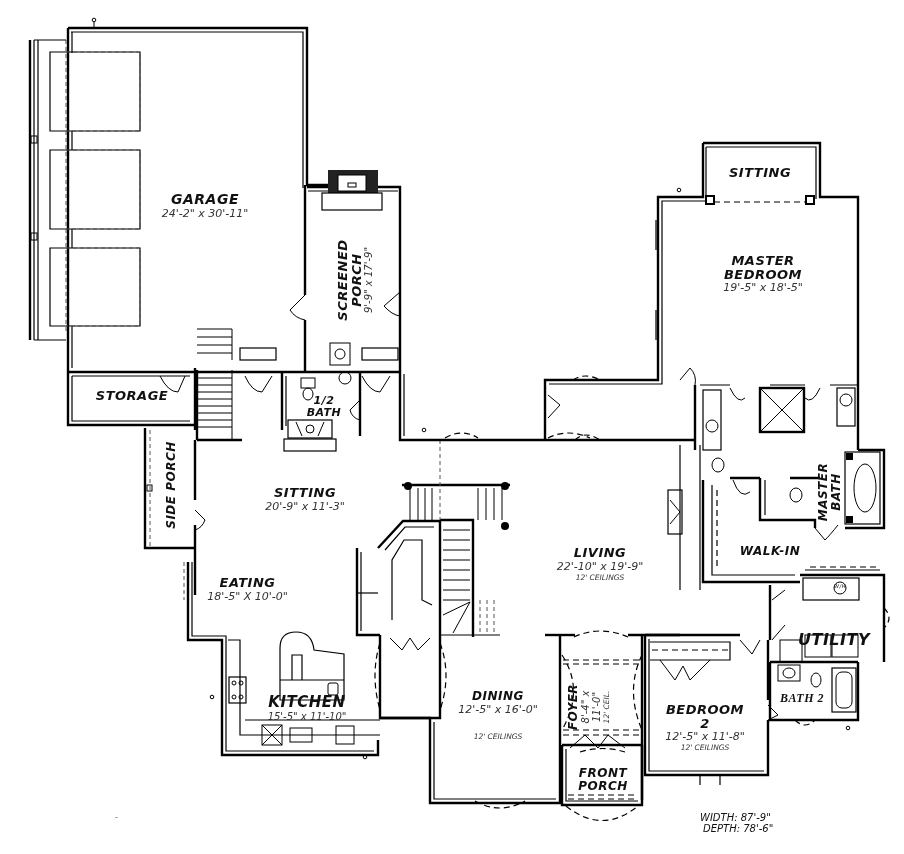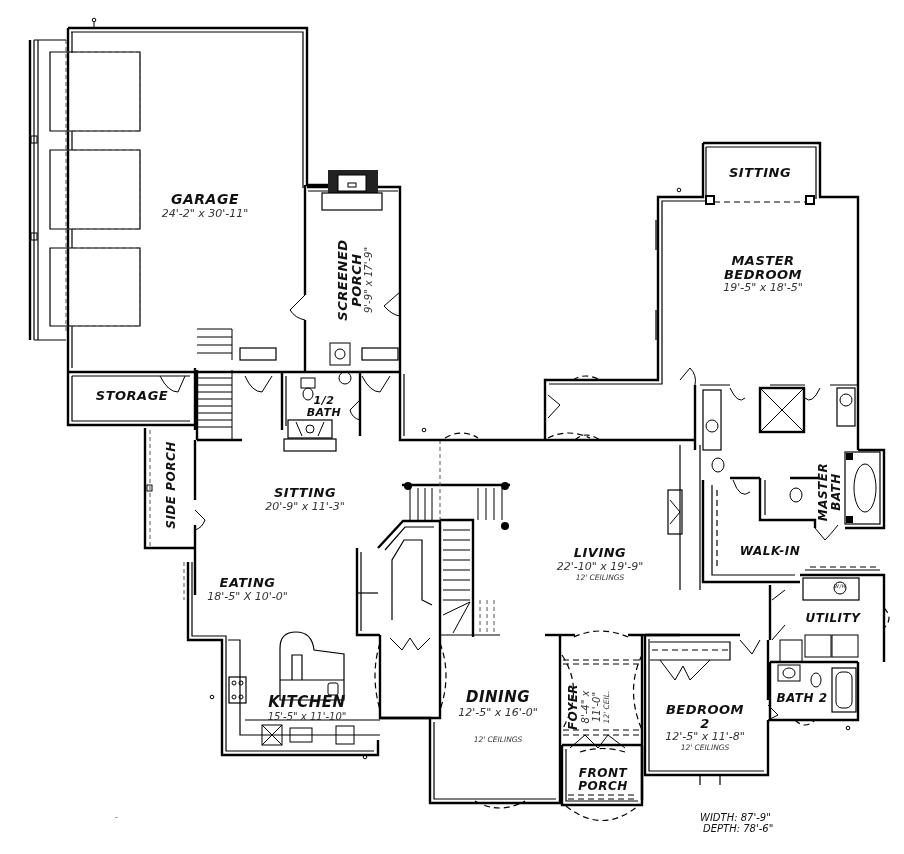--- a/index.html
+++ b/index.html
@@ -326,50 +326,50 @@
 <div class="room" style="left:730px; top:545px; width:80px;">
   <div class="lbl" style="position:static; font-size:12px;">WALK-IN</div>
 </div>
 
 <div class="room" style="left:190px; top:576px; width:115px;">
   <div class="lbl" style="position:static; font-size:13px;">EATING</div>
   <div class="dim" style="position:static;">18'-5" X 10'-0"</div>
 </div>
 
 <div class="room" style="left:798px; top:612px; width:70px;">
-  <div class="lbl" style="position:static; font-size:12px;">UTILITY</div>
+  <div class="lbl" style="position:static; font-size:16px;margin-top:20px;">UTILITY</div>
 </div>
 
 <div class="room" style="left:262px; top:695px; width:90px;">
   <div class="lbl" style="position:static; font-size:15px;">KITCHEN</div>
   <div class="dim" style="position:static; font-size:10px;">15'-5" x 11'-10"</div>
 </div>
 
 <div class="room" style="left:448px; top:690px; width:100px;">
-  <div class="lbl" style="position:static; font-size:15px;">DINING</div>
+  <div class="lbl" style="position:static; font-size:12px;">DINING</div>
   <div class="dim" style="position:static;">12'-5" x 16'-0"</div>
   <div class="ceil" style="position:static; margin-top:16px;">12' CEILINGS</div>
 </div>
 
 <div class="room rot" style="left:569px; top:675px; width:60px; height:64px;">
   <div class="lbl" style="position:static; font-size:12px;">FOYER</div>
   <div class="dim" style="position:static; font-size:10px;">8'-4" x</div>
   <div class="dim" style="position:static; font-size:10px;">11'-0"</div>
   <div class="ceil" style="position:static;">12' CEIL.</div>
 </div>
 
 <div class="room" style="left:655px; top:703px; width:100px;">
   <div class="lbl" style="position:static; font-size:13px;">BEDROOM</div>
   <div class="lbl" style="position:static; font-size:13px;">2</div>
   <div class="dim" style="position:static;">12'-5" x 11'-8"</div>
   <div class="ceil" style="position:static;">12' CEILINGS</div>
 </div>
 
 <div class="room" style="left:772px; top:692px; width:60px;">
-  <div class="lbl" style="position:static; font-size:12px;">BATH 2</div>
+  <div class="lbl" style="position:static; font-size:12px;font-family:Liberation Serif, serif;">BATH 2</div>
 </div>
 
 <div class="room" style="left:568px; top:760px; width:70px;">
   <div class="lbl" style="position:static; font-size:12px;margin-top:7px;">FRONT</div>
   <div class="lbl" style="position:static; font-size:12px;">PORCH</div>
 </div>
 
 <div class="lbl" style="left:834px; top:584px; font-size:5px; font-weight:normal;">W/H</div>
 
 <div style="position:absolute; left:700px; top:812px; width:120px;">

